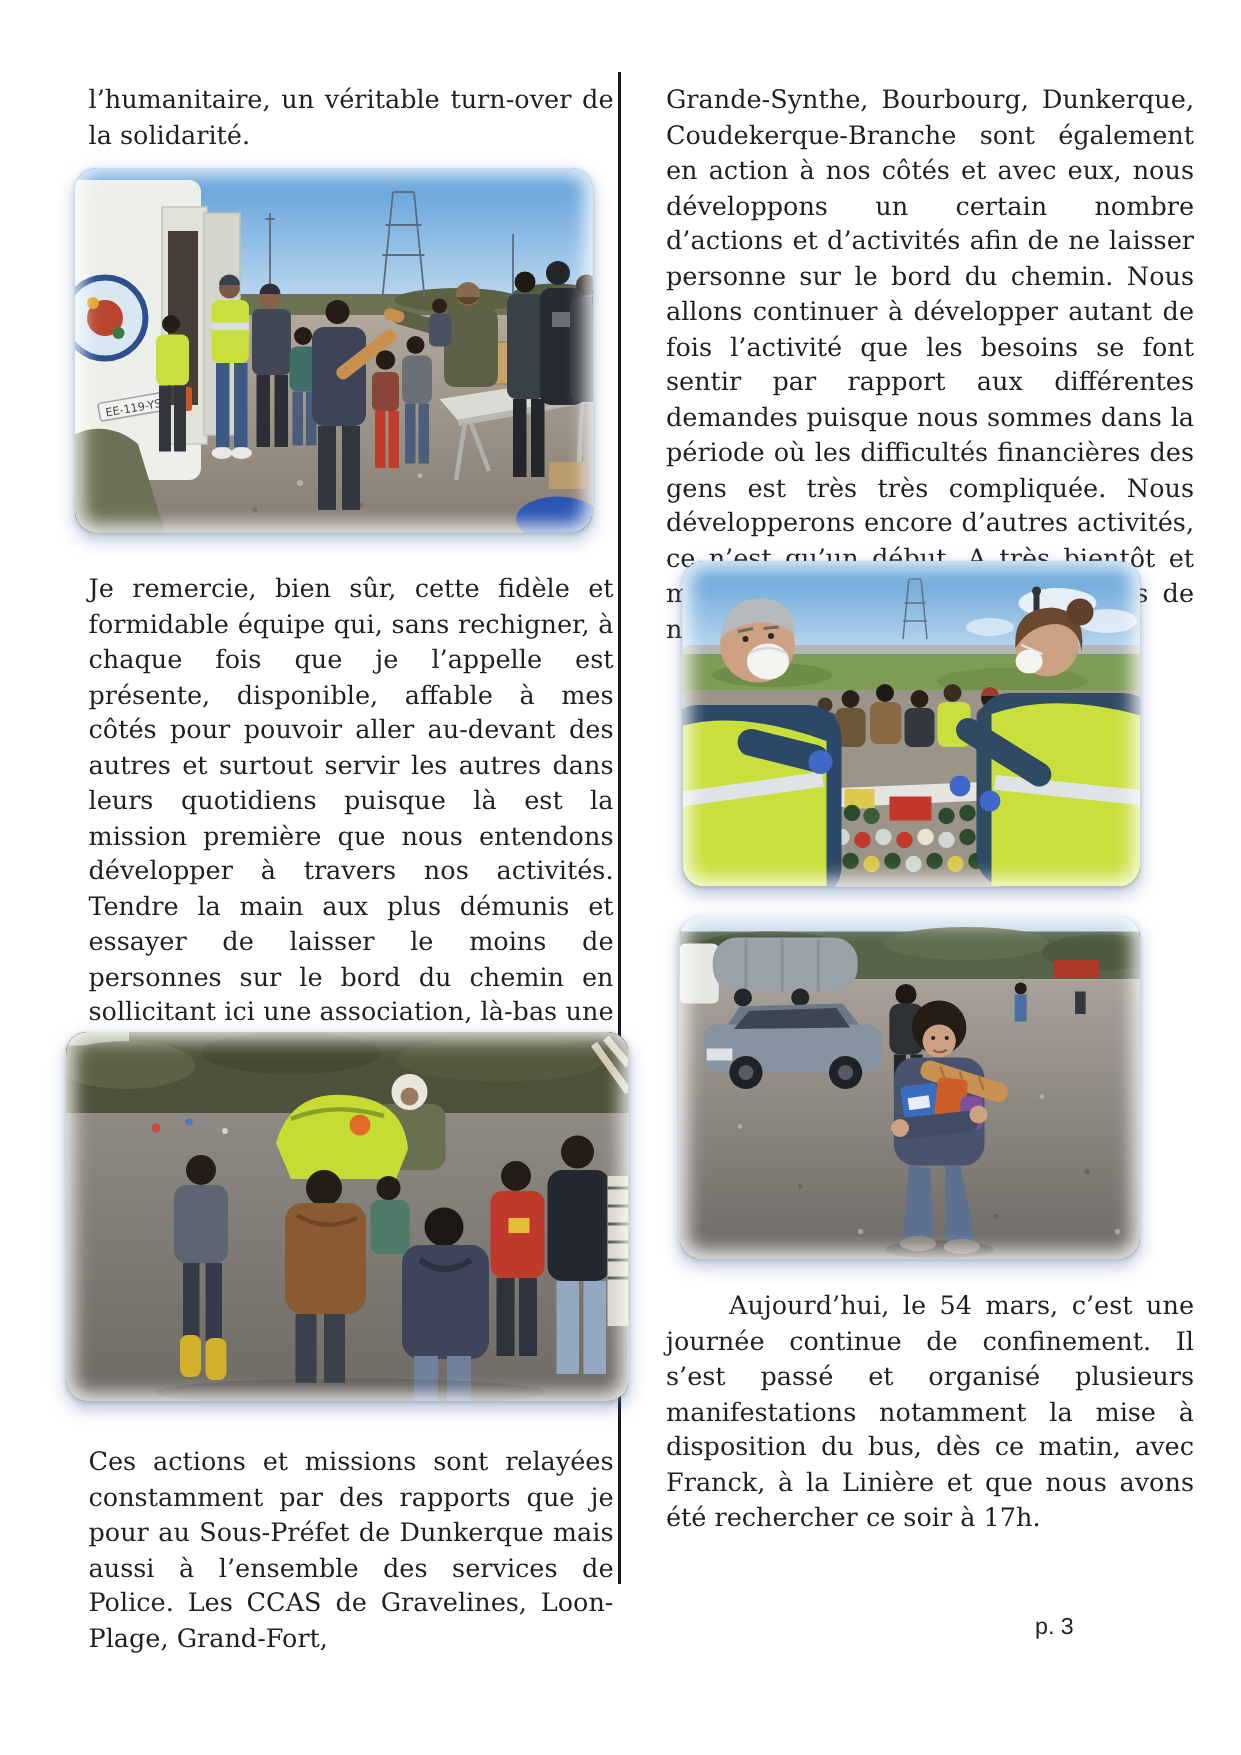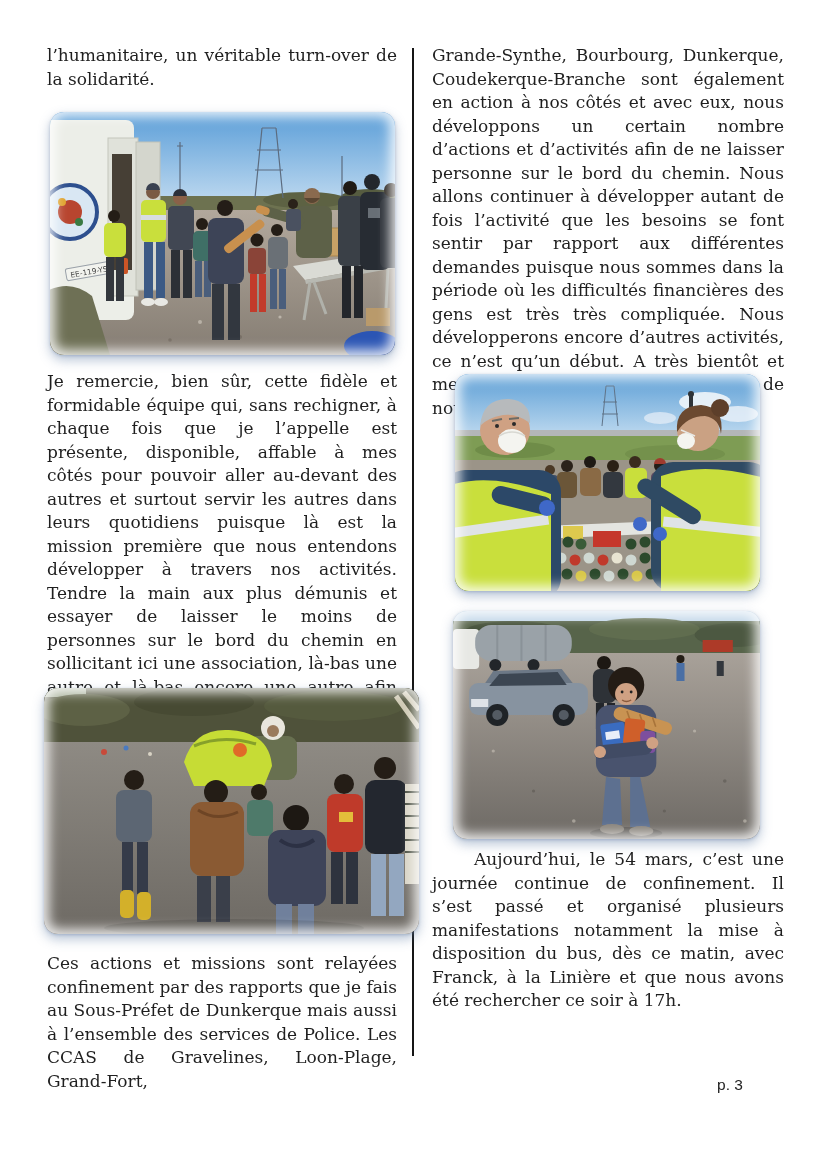--- a/index.html
+++ b/index.html
@@ -1,27 +1,27 @@
 <!DOCTYPE html>
 <html><head>
 <meta charset="utf-8">
 <style>
   html,body{margin:0;padding:0;background:#ffffff;}
   .page{position:relative;width:827px;height:1170px;background:#ffffff;overflow:hidden;
         font-family:"DejaVu Serif","Liberation Serif",serif;color:#1f1f1f;}
-  .body-text{position:absolute;margin:0;font-size:17px;line-height:23.5px;
+  .body-text{position:absolute;margin:12px;font-size:17px;line-height:23.5px;
              text-align:justify;color:#1f1f1f;}
   .indent{text-indent:42px;}
   .divider{position:absolute;left:412px;top:48px;width:2px;height:1008px;background:#151515;}
   .photo{position:absolute;margin:0;border-radius:14px;overflow:hidden;
          box-shadow:0 5px 12px rgba(95,125,165,.45),0 1px 3px rgba(120,140,170,.4);}
   .photo::after{content:"";position:absolute;inset:0;border-radius:14px;pointer-events:none;
                 box-shadow:inset 0 0 12px 5px rgba(255,255,255,.85);}
   .photo svg{display:block;width:100%;height:100%;}
-  .page-number{position:absolute;left:690px;top:1076px;width:80px;text-align:center;
+  .page-number{position:absolute;left:690px;top:1076px;width:80px;text-align:left;
                font-family:"Liberation Sans","DejaVu Sans",sans-serif;font-size:15.5px;color:#222;}
 </style>
 </head>
 <body>
 
 <main class="page">
 
   <div class="divider"></div>
 
   <p class="body-text" style="left:47px;top:44px;width:350px;">l’humanitaire, un véritable turn-over de la solidarité.</p>
@@ -200,21 +200,21 @@
         <circle cx="252" cy="130" r="13" fill="#1d1813"></circle>
           <rect x="224" y="142" width="58" height="76" rx="12" fill="#3e4459"></rect>
         <path d="M236 152 Q252 164 270 152" stroke="#2c3144" stroke-width="4" fill="none"></path>
         <rect x="232" y="216" width="16" height="30" fill="#70809c"></rect>
           <rect x="254" y="216" width="16" height="30" fill="#70809c"></rect>
       </g>
       <ellipse cx="190" cy="240" rx="130" ry="9" fill="#000000" opacity=".13"></ellipse>
     </svg>
   </figure>
 
-  <p class="body-text" style="left:47px;top:952px;width:350px;">Ces actions et missions sont relayées confinement par des rapports que je fais au Sous-Préfet de Dunkerque mais aussi à l’ensemble des services de Police. Les CCAS de Gravelines, Loon-Plage, Grand-Fort,</p>
+  <p class="body-text" style="left:47px;top:952px;width:350px;">Ces actions et missions sont relayées constamment par des rapports que je pour au Sous-Préfet de Dunkerque mais aussi à l’ensemble des services de Police. Les CCAS de Gravelines, Loon-Plage, Grand-Fort,</p>
 
   <p class="body-text" style="left:432px;top:44px;width:352px;">Grande-Synthe, Bourbourg, Dunkerque, Coudekerque-Branche sont également en action à nos côtés et avec eux, nous développons un certain nombre d’actions et d’activités afin de ne laisser personne sur le bord du chemin. Nous allons continuer à développer autant de fois l’activité que les besoins se font sentir par rapport aux différentes demandes puisque nous sommes dans la période où les difficultés financières des gens est très très compliquée. Nous développerons encore d’autres activités, ce n’est qu’un début. A très bientôt et merci de nous lire et pourquoi pas de nous écouter.</p>
 
   <figure class="photo" style="left:455px;top:374px;width:305px;height:217px;">
     <svg viewBox="0 0 305 217" preserveAspectRatio="none">
       <defs>
           <linearGradient id="sky3" x1="0" y1="0" x2="0" y2="1">
             <stop offset="0" stop-color="#5d9fd6"></stop>
             <stop offset="1" stop-color="#bdd9ef"></stop>
           </linearGradient>

